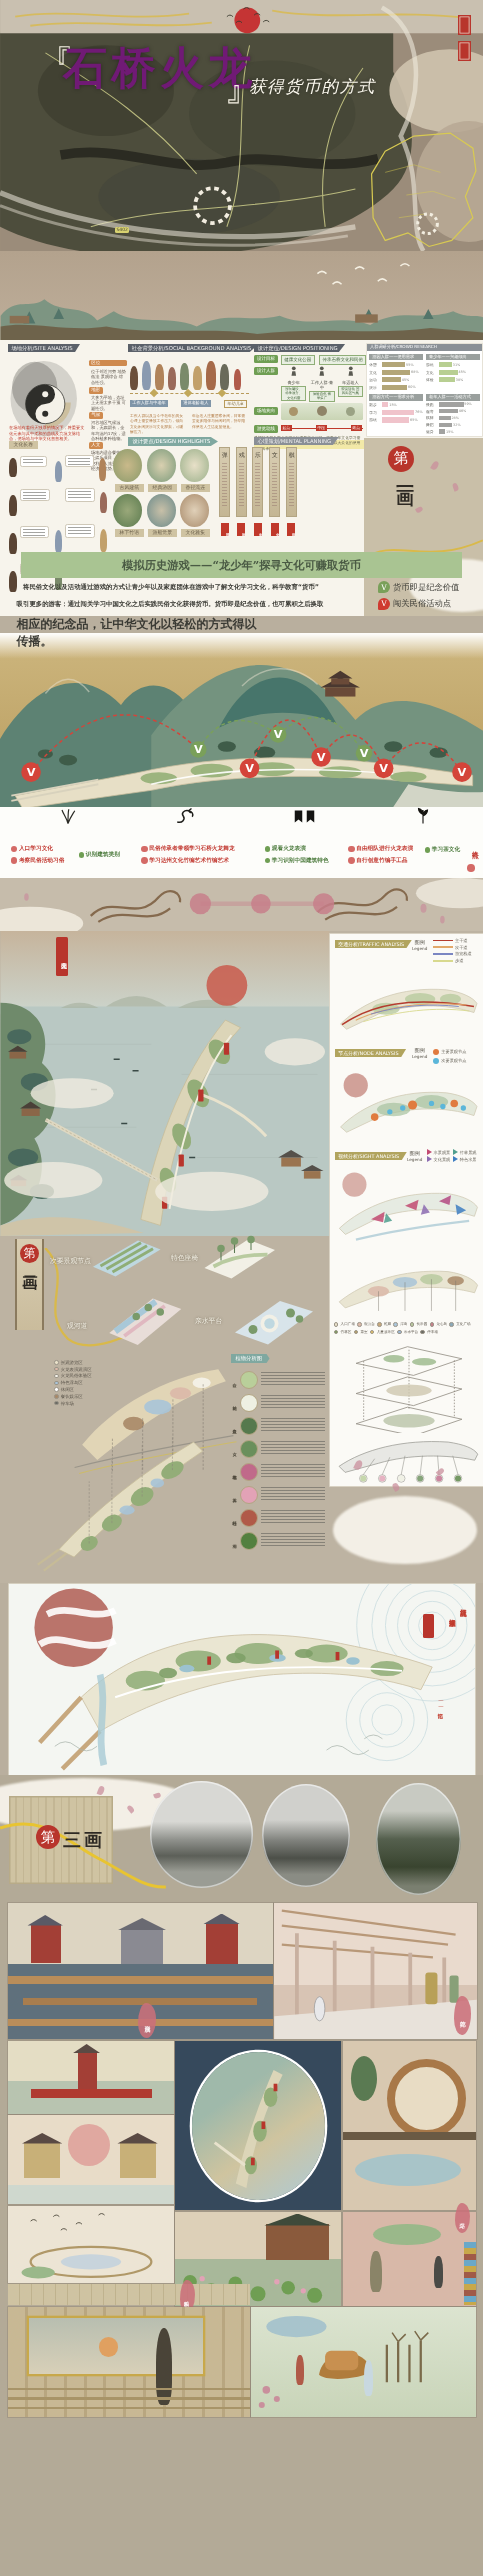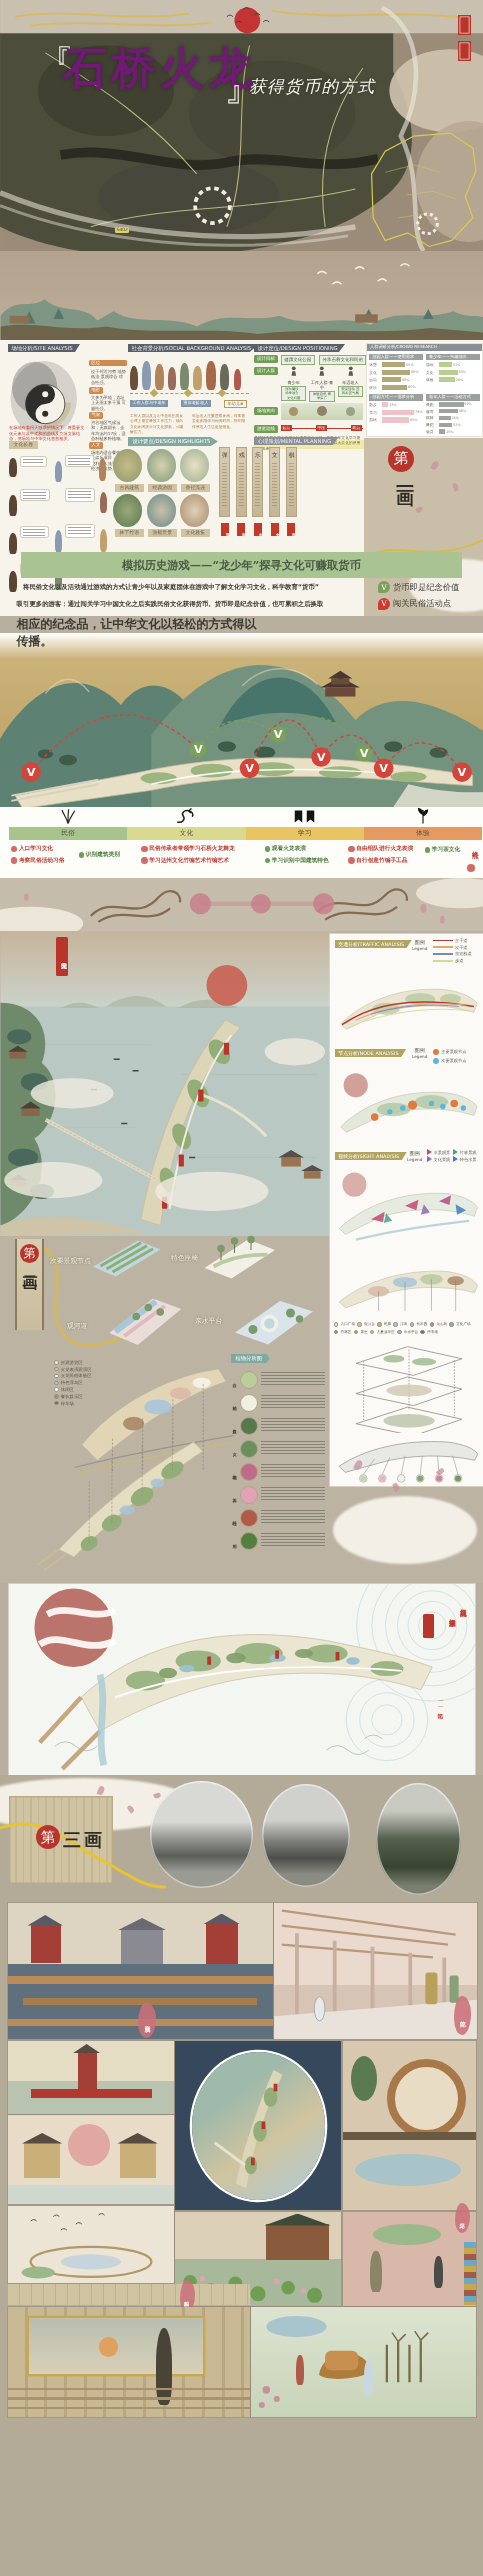--- a/index.html
+++ b/index.html
@@ -482,34 +482,20 @@
       </svg>
     <svg class="abs" style="left:175px;top:0" width="21" height="18" viewBox="0 0 28 24">
         <path d="M3,20 C10,22 14,16 11,12 C8,8 12,4 18,5 C23,6 25,10 23,13 M18,5 L22,2 M18,5 L21,8" stroke="#1e1e1a" stroke-width="2" fill="none"></path>
       </svg>
     <svg class="abs" style="left:293px;top:2" width="23" height="15" viewBox="0 0 30 20">
         <path d="M2,2 h10 v16 l-5,-4 -5,4 Z M18,2 h10 v16 l-5,-4 -5,4 Z" fill="#141412"></path>
       </svg>
     <svg class="abs" style="left:414px;top:0" width="18" height="18" viewBox="0 0 24 24">
         <path d="M12,22 C12,14 12,8 12,4 M12,10 C8,8 6,5 6,2 C10,3 12,6 12,10 Z M12,12 C16,10 18,7 18,4 C14,5 12,8 12,12 Z" stroke="#14130f" stroke-width="1.5" fill="#14130f"></path>
       </svg>
-    <div class="abs" style="left:9px;top:19.7px;width:473px;height:13px;display:flex">
-      <div style="flex: 1 1 0%; display: flex; align-items: center; justify-content: center; background: rgb(168, 196, 140);">
-          <span style="font-size:6.8px;color:#50503e">民俗</span>
-        </div>
-      <div style="flex: 1 1 0%; display: flex; align-items: center; justify-content: center; background: rgb(217, 218, 143);">
-          <span style="font-size:6.8px;color:#50503e">文化</span>
-        </div>
-      <div style="flex: 1 1 0%; display: flex; align-items: center; justify-content: center; background: rgb(232, 196, 99);">
-          <span style="font-size:6.8px;color:#50503e">学习</span>
-        </div>
-      <div style="flex: 1 1 0%; display: flex; align-items: center; justify-content: center; background: rgb(229, 154, 98);">
-          <span style="font-size:6.8px;color:#50503e">体验</span>
-        </div>
-    </div>
 
     <div class="abs" style="left:10.6px;top:38px;display:flex;flex-direction:column;gap:3.8px">
       <div class="fitem red">
           <span class="fdot"></span>
           <span>入口学习文化</span>
         </div>
       <div class="fitem red">
           <span class="fdot"></span>
           <span>考察民俗活动习俗</span>
         </div>

